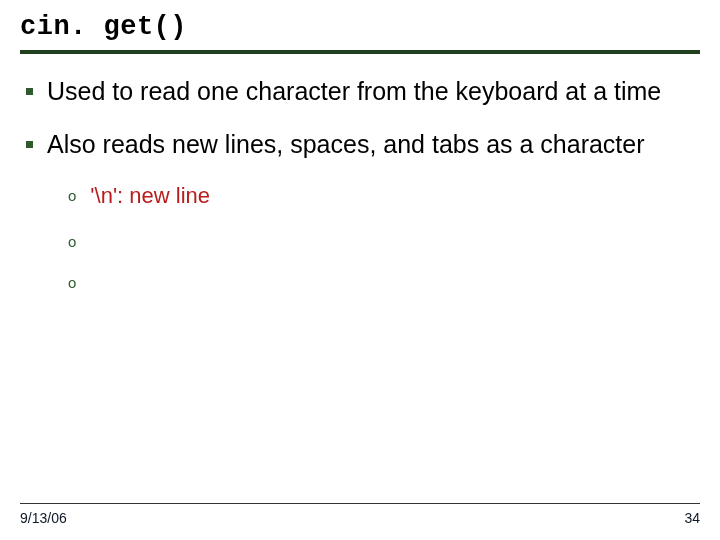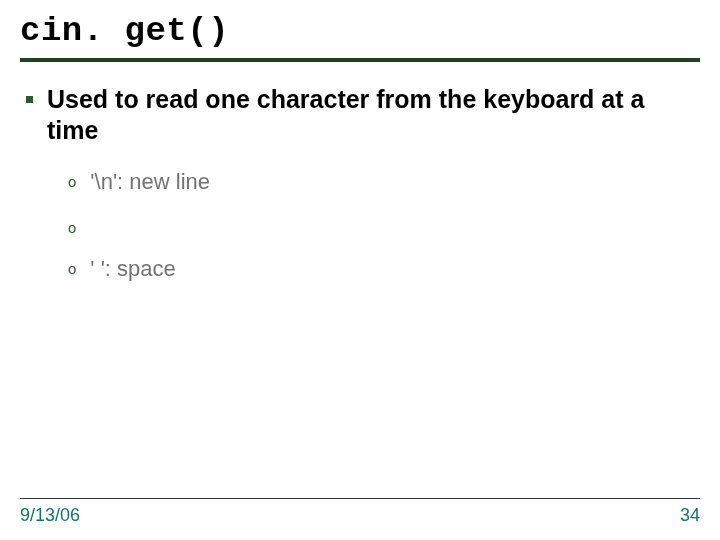--- a/index.html
+++ b/index.html
@@ -12,21 +12,21 @@
     overflow: hidden;
   }
   .slide {
     width: 100%;
     height: 100%;
     padding: 12px 20px 0 20px;
     position: relative;
   }
   .title {
     font-family: "Courier New", Courier, monospace;
-    font-size: 34px;
+    font-size: 27px;
     font-weight: bold;
     color: #000;
     padding-bottom: 6px;
     letter-spacing: 0.5px;
   }
   .title-rule {
     border: none;
     border-top: 4px solid #204020;
     margin-top: 2px;
     margin-bottom: 22px;
@@ -34,21 +34,20 @@
   .content {
     padding-left: 6px;
   }
   .top-list {
     list-style: none;
   }
   .top-item {
     display: flex;
     align-items: flex-start;
     margin-bottom: 22px;
-    font-weight: bold;
   }
   .bullet-dot {
     width: 7px;
     height: 7px;
     background: #2e5a2e;
     border-radius: 0;
     margin-top: 12px;
     margin-right: 14px;
     flex: 0 0 auto;
   }
@@ -70,39 +69,39 @@
   .sub-marker {
     font-size: 15px;
     color: #2e5a2e;
     margin-right: 14px;
     margin-top: 4px;
     flex: 0 0 auto;
     font-family: Arial, sans-serif;
   }
   .sub-text {
     font-size: 22px;
-    color: #737373;
+    color: #b91c1c;
     line-height: 1.2;
   }
   .footer {
     position: absolute;
     bottom: 14px;
     left: 20px;
     right: 20px;
   }
   .footer-rule {
     border: none;
     border-top: 1px solid #333;
     margin-bottom: 6px;
   }
   .footer-row {
     display: flex;
     justify-content: space-between;
-    font-size: 18px;
-    color: #0f766e;
+    font-size: 14px;
+    color: #0f172a;
   }
   .footer-center {
     position: absolute;
     left: 50%;
     transform: translateX(-50%);
   }
 </style>
 </head>
 <body>
 
@@ -110,33 +109,36 @@
 
   <div class="title">cin. get()</div>
   <hr class="title-rule">
 
   <div class="content">
     <ul class="top-list">
       <li class="top-item">
         <span class="bullet-dot"></span>
         <span class="top-text">Used to read one character from the keyboard at a time</span>
       </li>
+      <li class="top-item">
+        <span class="bullet-dot"></span>
+        <span class="top-text">Also reads new lines, spaces, and tabs as a character</span>
+      </li>
     </ul>
 
     <ul class="sub-list">
       <li class="sub-item">
         <span class="sub-marker">o</span>
         <span class="sub-text">'\n': new line</span>
       </li>
       <li class="sub-item">
         <span class="sub-marker">o</span>
       </li>
       <li class="sub-item">
         <span class="sub-marker">o</span>
-        <span class="sub-text">' ': space</span>
       </li>
     </ul>
   </div>
 
   <div class="footer">
     <hr class="footer-rule">
     <div class="footer-row">
       <span>9/13/06</span>
       <span>34</span>
     </div>

